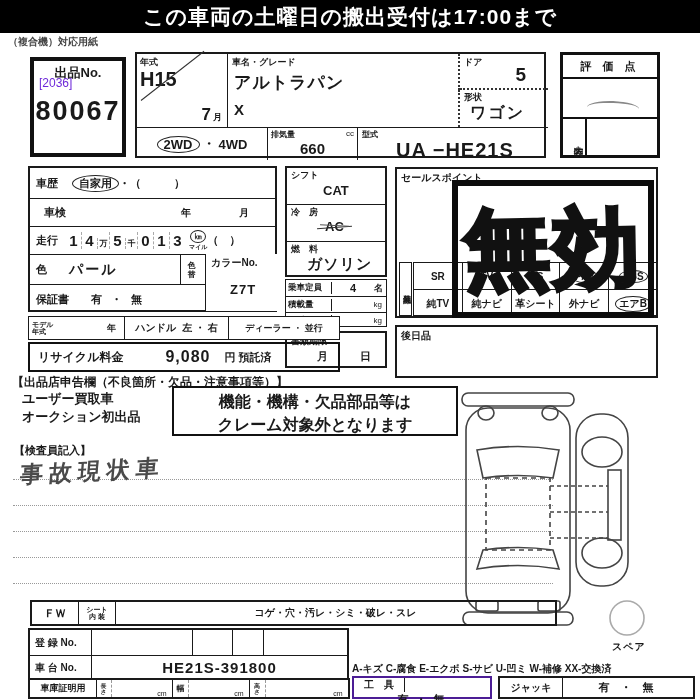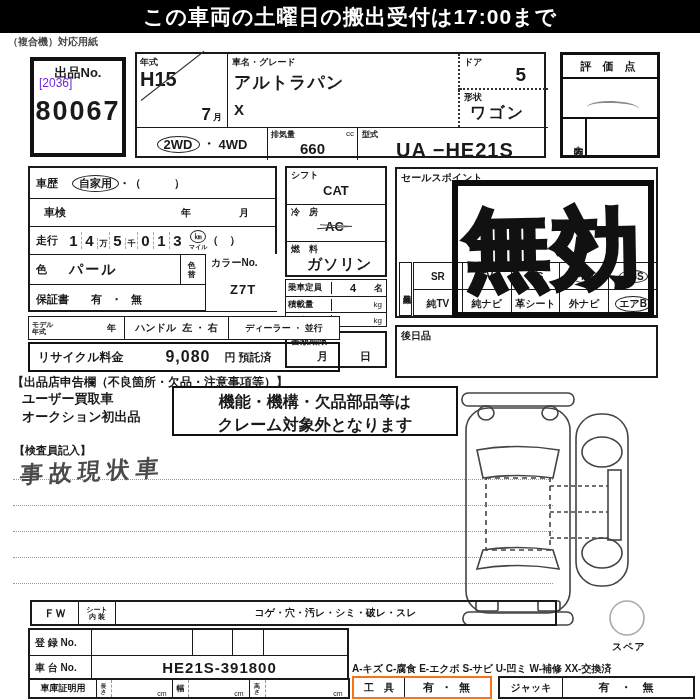--- a/index.html
+++ b/index.html
@@ -346,21 +346,21 @@
     <div style="width:20px;display:flex;align-items:flex-end;justify-content:center;font-size:7px;font-weight:normal;">cm</div>
     <div style="width:15px;border-left:1.5px solid #1a1a1a;display:flex;align-items:center;justify-content:center;">
         <span class="small7" style="font-size:6px;line-height:6px;width:7px;">高さ</span>
       </div>
     <div style="flex:1;border-left:1px dashed #999;"></div>
     <div style="width:20px;display:flex;align-items:flex-end;justify-content:center;font-size:7px;font-weight:normal;">cm</div>
   </div>
 
   <div class="abs" style="left:352px;top:662px;font-size:10px;width:345px;">A-キズ C-腐食 E-エクボ S-サビ U-凹ミ W-補修 XX-交換済</div>
 
-  <div class="abs" style="left:352px;top:676px;width:140px;height:23px;border:2px solid #f97316;box-sizing:border-box;display:flex;align-items:stretch;">
+  <div class="abs" style="left:352px;top:676px;width:140px;height:23px;border:2px solid #4c1d95;box-sizing:border-box;display:flex;align-items:stretch;flex-direction:column;">
     <div style="width:50px;border-right:1.5px solid #1a1a1a;display:flex;align-items:center;justify-content:center;font-size:10px;">工　具</div>
     <div style="flex:1;display:flex;align-items:center;justify-content:center;font-size:11px;letter-spacing:2px;">有 ・ 無</div>
   </div>
   <div class="abs" style="left:498px;top:676px;width:197px;height:23px;border:2px solid #1a1a1a;box-sizing:border-box;display:flex;align-items:stretch;">
     <div style="width:62px;border-right:1.5px solid #1a1a1a;display:flex;align-items:center;justify-content:center;font-size:10px;">ジャッキ</div>
     <div style="flex:1;display:flex;align-items:center;justify-content:center;font-size:11px;letter-spacing:4px;">有 ・ 無</div>
   </div>
 
 </div>
 

